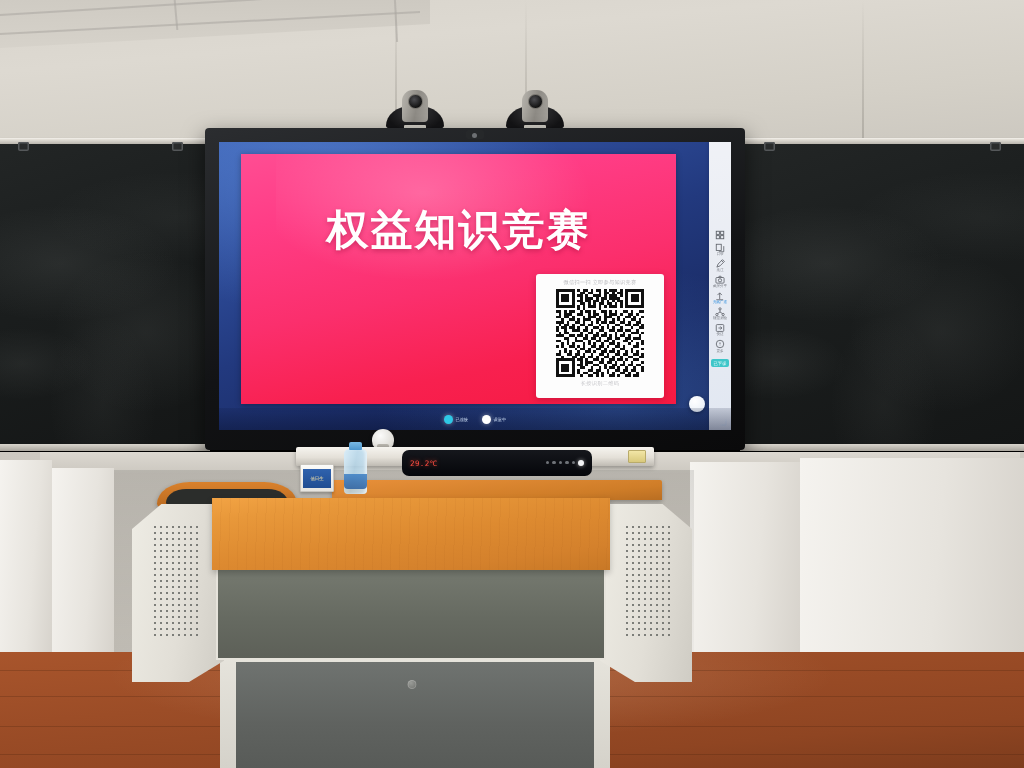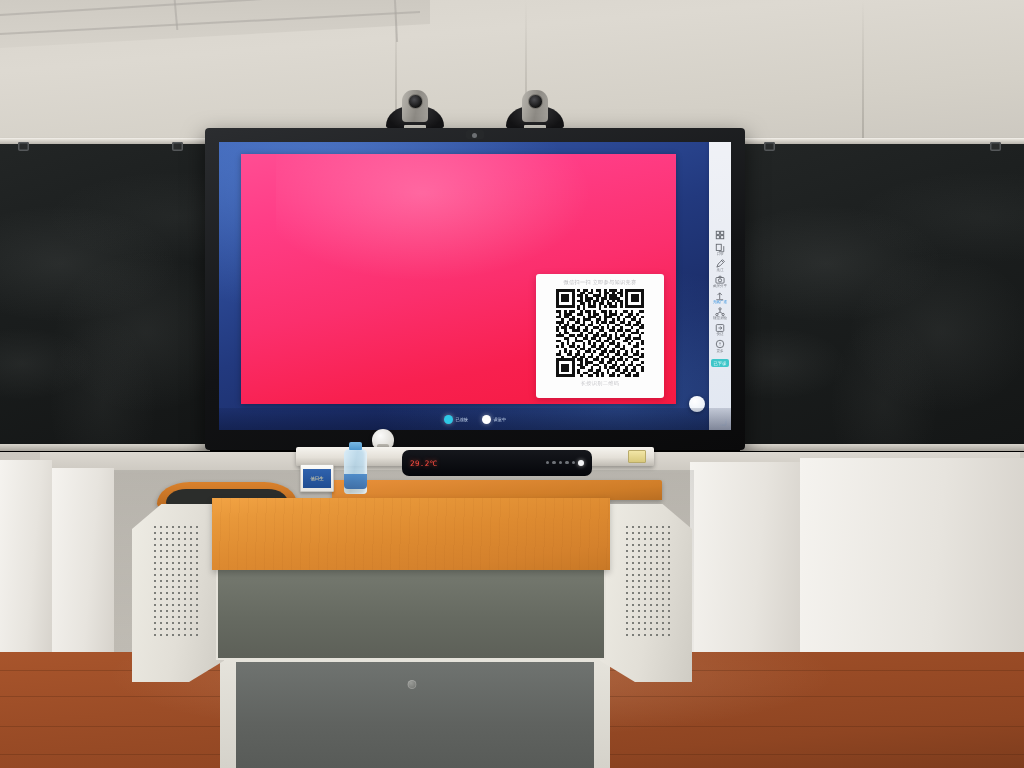--- a/index.html
+++ b/index.html
@@ -267,20 +267,21 @@
   </div>
 
   <div id="smartboard">
     <div class="sb-top-cam"></div>
 
     <div id="panel">
       <div class="desk-glow"></div>
       <div class="desk-glow2"></div>
 
       <div id="slide">
+        <div id="slide-title">权益知识竞赛</div>
 
         <div id="qr-card">
           <div class="qr-cap">微信扫一扫 立即参与知识竞赛</div>
           <svg id="qr-img" viewBox="0 0 33 33" shape-rendering="crispEdges">
             <rect width="33" height="33" fill="#fff"></rect>
             <g fill="#111">
               <path d="M0 0h7v7H0z M1 1v5h5V1z M2 2h3v3H2z"></path>
               <path d="M26 0h7v7h-7z M27 1v5h5V1z M28 2h3v3h-3z"></path>
               <path d="M0 26h7v7H0z M1 27v5h5v-5z M2 28h3v3H2z"></path>
               <rect x="8" y="0" width="1" height="1"></rect>

